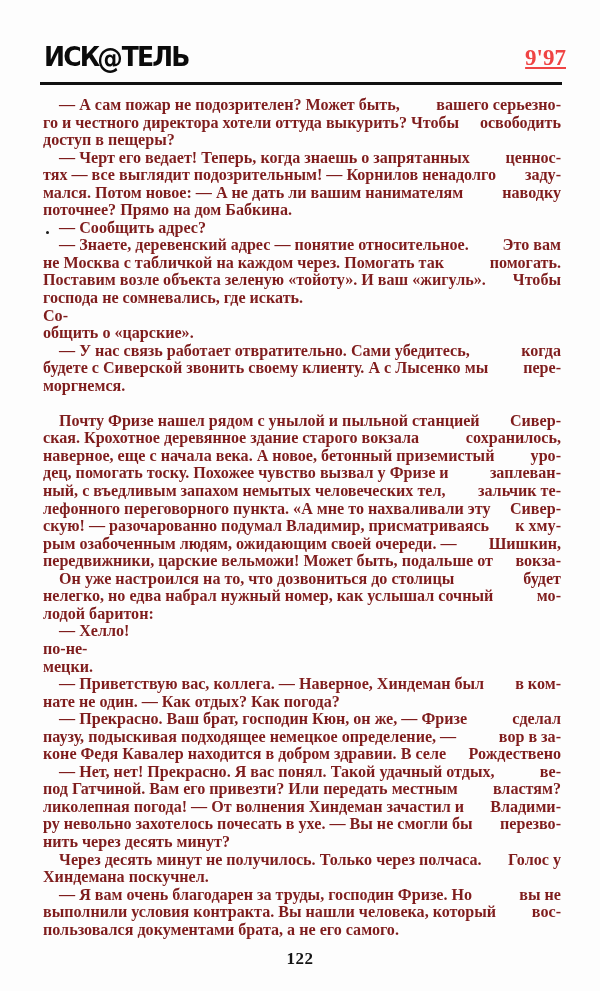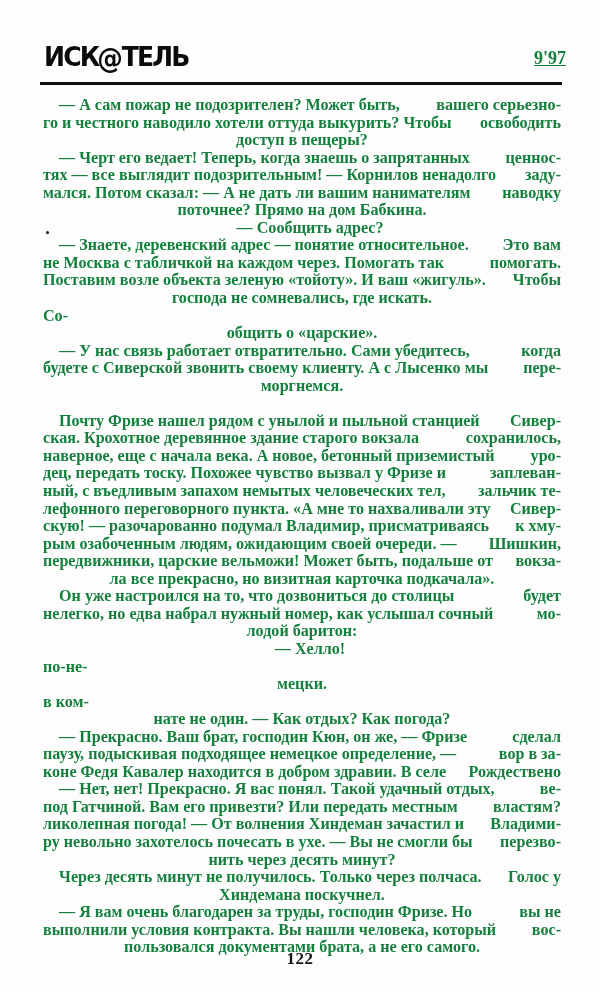--- a/index.html
+++ b/index.html
@@ -52,47 +52,46 @@
     font-size: 26px;
     letter-spacing: -1px;
     transform: translateY(1px) scale(1.06);
   }
   .issue {
     position: absolute;
     right: 0;
     top: 2px;
     font-family: "Liberation Serif", serif;
     font-weight: bold;
-    font-size: 18px;
+    font-size: 23px;
     line-height: 28px;
     letter-spacing: 0px;
-    color: #15803d;
+    color: #ef4444;
     text-decoration: underline;
   }
   .rule {
     position: absolute;
     left: 40px;
     top: 82px;
     width: 522px;
     height: 3px;
     background: #111111;
   }
 
   
   .body-text {
     position: absolute;
     left: 43px;
     top: 96px;
     width: 518px;
     font-size: 16.1px;
     line-height: 17.55px;
     font-weight: bold;
-    color: #15803d;
+    color: #7f1d1d;
     font-family: "Liberation Serif", "DejaVu Serif", serif;
-    text-align: center;
   }
   .ln {
     display: block;
     white-space: pre;
     height: 17.55px;
     overflow: visible;
   }
   
   .ln.j {
     display: flex;
@@ -135,54 +134,53 @@
 
   <div class="header">
     <div class="masthead"><span>ИСК</span><span class="at-glyph">@</span><span>ТЕЛЬ</span></div>
     <div class="issue">9'97</div>
   </div>
 
   <div class="rule"></div>
 
   <div class="body-text" id="body-text">
       <div class="ln j"><span>&nbsp;&nbsp;&nbsp;&nbsp;— А сам пожар не подозрителен? Может быть,</span><span>вашего серьезно-</span></div>
-      <div class="ln j"><span>го и честного наводило хотели оттуда выкурить? Чтобы</span><span>освободить</span></div>
+      <div class="ln j"><span>го и честного директора хотели оттуда выкурить? Чтобы</span><span>освободить</span></div>
       <div class="ln">доступ в пещеры?</div>
       <div class="ln j"><span>&nbsp;&nbsp;&nbsp;&nbsp;— Черт его ведает! Теперь, когда знаешь о запрятанных</span><span>ценнос-</span></div>
       <div class="ln j"><span>тях — все выглядит подозрительным! — Корнилов ненадолго</span><span>заду-</span></div>
-      <div class="ln j"><span>мался. Потом сказал: — А не дать ли вашим нанимателям</span><span>наводку</span></div>
+      <div class="ln j"><span>мался. Потом новое: — А не дать ли вашим нанимателям</span><span>наводку</span></div>
       <div class="ln">поточнее? Прямо на дом Бабкина.</div>
       <div class="ln">&nbsp;&nbsp;&nbsp;&nbsp;— Сообщить адрес?</div>
       <div class="ln j"><span>&nbsp;&nbsp;&nbsp;&nbsp;— Знаете, деревенский адрес — понятие относительное.</span><span>Это вам</span></div>
       <div class="ln j"><span>не Москва с табличкой на каждом через. Помогать так</span><span>помогать.</span></div>
       <div class="ln j"><span>Поставим возле объекта зеленую «тойоту». И ваш «жигуль».</span><span>Чтобы</span></div>
       <div class="ln">господа не сомневались, где искать.</div>
       <div class="ln j"><span>Со-</span></div>
       <div class="ln">общить о «царские».</div>
       <div class="ln j"><span>&nbsp;&nbsp;&nbsp;&nbsp;— У нас связь работает отвратительно. Сами убедитесь,</span><span>когда</span></div>
       <div class="ln j"><span>будете с Сиверской звонить своему клиенту. А с Лысенко мы</span><span>пере-</span></div>
       <div class="ln">моргнемся.</div>
       <div class="ln blank"></div>
       <div class="ln j"><span>&nbsp;&nbsp;&nbsp;&nbsp;Почту Фризе нашел рядом с унылой и пыльной станцией</span><span>Сивер-</span></div>
       <div class="ln j"><span>ская. Крохотное деревянное здание старого вокзала</span><span>сохранилось,</span></div>
       <div class="ln j"><span>наверное, еще с начала века. А новое, бетонный приземистый</span><span>уро-</span></div>
-      <div class="ln j"><span>дец, передать тоску. Похожее чувство вызвал у Фризе и</span><span>заплеван-</span></div>
+      <div class="ln j"><span>дец, помогать тоску. Похожее чувство вызвал у Фризе и</span><span>заплеван-</span></div>
       <div class="ln j"><span>ный, с въедливым запахом немытых человеческих тел,</span><span>зальчик те-</span></div>
       <div class="ln j"><span>лефонного переговорного пункта. «А мне то нахваливали эту</span><span>Сивер-</span></div>
       <div class="ln j"><span>скую! — разочарованно подумал Владимир, присматриваясь</span><span>к хму-</span></div>
       <div class="ln j"><span>рым озабоченным людям, ожидающим своей очереди. —</span><span>Шишкин,</span></div>
       <div class="ln j"><span>передвижники, царские вельможи! Может быть, подальше от</span><span>вокза-</span></div>
-      <div class="ln">ла все прекрасно, но визитная карточка подкачала».</div>
       <div class="ln j"><span>&nbsp;&nbsp;&nbsp;&nbsp;Он уже настроился на то, что дозвониться до столицы</span><span>будет</span></div>
       <div class="ln j"><span>нелегко, но едва набрал нужный номер, как услышал сочный</span><span>мо-</span></div>
       <div class="ln">лодой баритон:</div>
       <div class="ln">&nbsp;&nbsp;&nbsp;&nbsp;— Хелло!</div>
       <div class="ln j"><span>по-не-</span></div>
       <div class="ln">мецки.</div>
-      <div class="ln j"><span>в ком-</span></div>
+      <div class="ln j"><span>&nbsp;&nbsp;&nbsp;&nbsp;— Приветствую вас, коллега. — Наверное, Хиндеман был</span><span>в ком-</span></div>
       <div class="ln">нате не один. — Как отдых? Как погода?</div>
       <div class="ln j"><span>&nbsp;&nbsp;&nbsp;&nbsp;— Прекрасно. Ваш брат, господин Кюн, он же, — Фризе</span><span>сделал</span></div>
       <div class="ln j"><span>паузу, подыскивая подходящее немецкое определение, —</span><span>вор в за-</span></div>
       <div class="ln j"><span>коне Федя Кавалер находится в добром здравии. В селе</span><span>Рождествено</span></div>
       <div class="ln j"><span>&nbsp;&nbsp;&nbsp;&nbsp;— Нет, нет! Прекрасно. Я вас понял. Такой удачный отдых,</span><span>ве-</span></div>
       <div class="ln j"><span>под Гатчиной. Вам его привезти? Или передать местным</span><span>властям?</span></div>
       <div class="ln j"><span>ликолепная погода! — От волнения Хиндеман зачастил и</span><span>Владими-</span></div>
       <div class="ln j"><span>ру невольно захотелось почесать в ухе. — Вы не смогли бы</span><span>перезво-</span></div>
       <div class="ln">нить через десять минут?</div>
       <div class="ln j"><span>&nbsp;&nbsp;&nbsp;&nbsp;Через десять минут не получилось. Только через полчаса.</span><span>Голос у</span></div>

